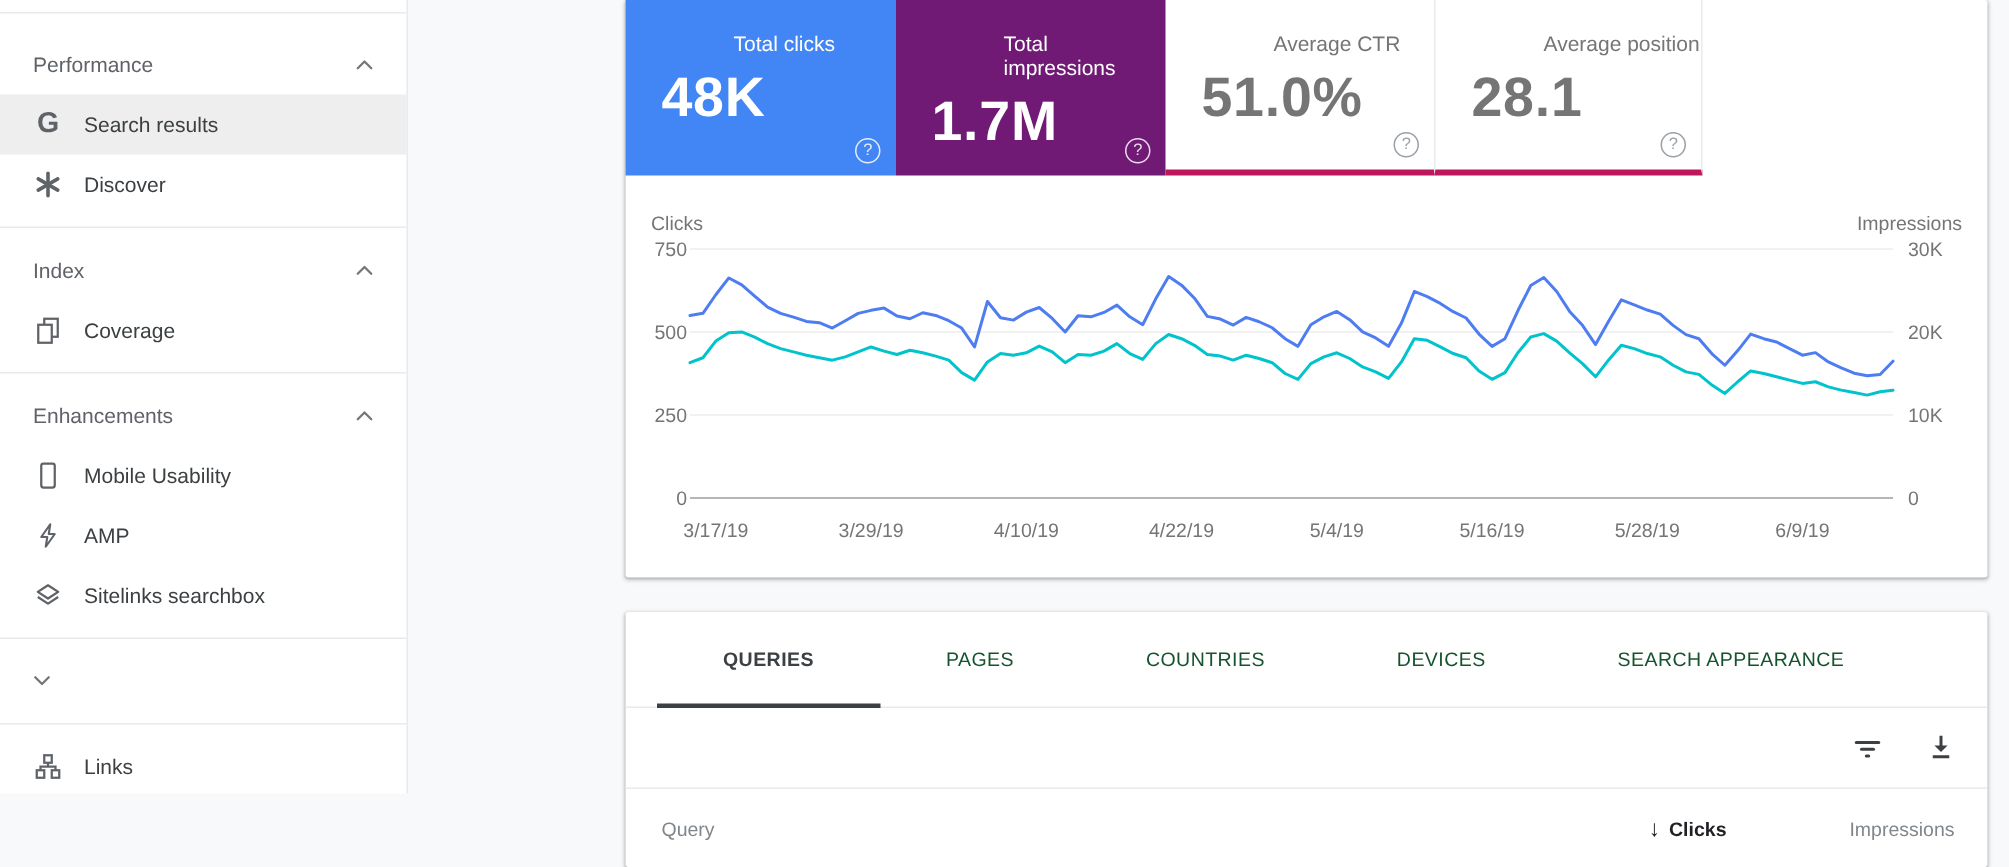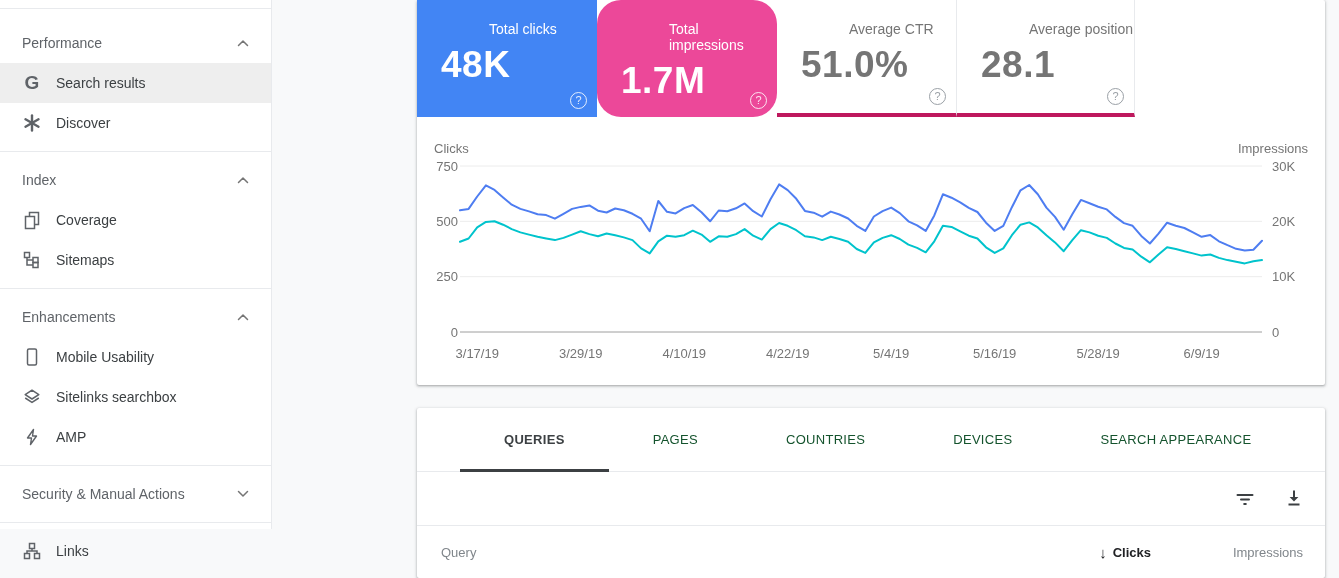--- a/index.html
+++ b/index.html
@@ -34,36 +34,36 @@
   .panel {
     position:absolute; background:#fff; border-radius:2px;
     box-shadow:0 1px 2px rgba(60,64,67,.30), 0 1px 3px 1px rgba(60,64,67,.15);
   }
   #panel-summary { left:417px; top:0; width:908px; height:385px; }
   #panel-table   { left:417px; top:408px; width:908px; height:170px; overflow:hidden; }
   
   .cards { display:flex; height:117px; }
   .card { width:180px; height:117px; padding:21px 0 0 24px; position:relative; cursor:pointer; }
   .card--clicks { background:#4285f4; color:#fff; }
-  .card--impr   { background:#ec4899; color:#fff;border-radius:24px; }
+  .card--impr   { background:#701a75; color:#fff; }
   .card--white  { width:179px; border-bottom:4px solid #be185d; color:#757575; }
   .card--pos    { border-left:1px solid #e8eaed; border-right:1px solid #e8eaed; }
   .card .lbl { font-size:14px; margin-bottom:7px;margin-left:48px; }
   .card .val { font-size:37px; font-weight:700; letter-spacing:.5px; }
   .help {
     position:absolute; right:10px; bottom:8px; width:17px; height:17px;
     border:1px solid rgba(255,255,255,.85); border-radius:50%;
     color:rgba(255,255,255,.85); font-size:11px; line-height:15px;
     text-align:center; cursor:pointer;
   }
   .card--white .help { border-color:#9aa0a6; color:#9aa0a6; }
   
   #chart-svg { position:absolute; left:0; top:135px; }
   
-  .tabs { height:64px; display:flex; padding-left:43px; border-bottom:1px solid #e8eaed; }
+  .tabs { height:64px; display:flex; padding-left:21px; border-bottom:1px solid #e8eaed; }
   .tab {
     height:100%; padding:0 44px; display:flex; align-items:center;
     font-size:13px; letter-spacing:.3px; color:#14532d; cursor:pointer; position:relative;
   }
   .tab--active { color:#3c4043; font-weight:700; }
   .tab--active::after {
     content:""; position:absolute; left:0; right:0; bottom:-1px; height:3px; background:#3c4043;
   }
   .toolbar { height:53px; display:flex; align-items:center; justify-content:flex-end;
              gap:25px; padding-right:19px; }
@@ -126,76 +126,63 @@
   <div class="side-item">
     <span class="icn">
       <svg width="20" height="20" viewBox="0 0 20 20">
           <rect x="7.5" y="2.5" width="9" height="12" fill="none" stroke="#5f6368" stroke-width="1.5"></rect>
           <rect x="3.5" y="6.5" width="9" height="12" fill="#fff" stroke="#5f6368" stroke-width="1.5"></rect>
         </svg>
     </span>
     <span>Coverage</span>
   </div>
 
-  <div class="side-item">
-    <span class="icn">
-      <svg width="20" height="20" viewBox="0 0 20 20" fill="none" stroke="#5f6368" stroke-width="1.5">
-          <rect x="2.5" y="2.5" width="5" height="5"></rect>
-          <path d="M5 7.5 V15 H11"></path>
-          <path d="M5 10 H11"></path>
-          <rect x="11" y="7.5" width="5" height="5"></rect>
-          <rect x="11" y="12.5" width="5" height="5"></rect>
-        </svg>
-    </span>
-    <span>Sitemaps</span>
-  </div>
 
   <div class="side-divider"></div>
 
   <div class="side-header">
     <span class="lbl">Enhancements</span>
     <span class="icn" style="margin:0;width:12px;height:8px">
       <svg width="12" height="8">
           <polyline points="1.5,6.5 6,2 10.5,6.5" fill="none" stroke="#757575" stroke-width="1.5" stroke-linecap="round" stroke-linejoin="round"></polyline>
         </svg>
     </span>
   </div>
 
   <div class="side-item">
     <span class="icn">
       <svg width="20" height="20" viewBox="0 0 20 20">
           <rect x="5.5" y="2" width="9" height="16" rx="1.5" fill="none" stroke="#5f6368" stroke-width="1.5"></rect>
         </svg>
     </span>
     <span>Mobile Usability</span>
+  </div>
+
+  <div class="side-item">
+    <span class="icn">
+      <svg width="20" height="20" viewBox="0 0 20 20">
+          <path d="M11.5 2.5 L5.5 11 H9.5 L8.5 17.5 L14.5 9 H10.5 Z" fill="none" stroke="#5f6368" stroke-width="1.4" stroke-linejoin="round"></path>
+        </svg>
+    </span>
+    <span>AMP</span>
   </div>
 
   <div class="side-item">
     <span class="icn">
       <svg width="20" height="20" viewBox="0 0 20 20" fill="none" stroke="#5f6368" stroke-width="1.5" stroke-linejoin="round">
           <path d="M10 3.2 L16.8 7.6 L10 12 L3.2 7.6 Z"></path>
           <path d="M3.2 11 L10 15.4 L16.8 11"></path>
         </svg>
     </span>
     <span>Sitelinks searchbox</span>
   </div>
 
-  <div class="side-item">
-    <span class="icn">
-      <svg width="20" height="20" viewBox="0 0 20 20">
-          <path d="M11.5 2.5 L5.5 11 H9.5 L8.5 17.5 L14.5 9 H10.5 Z" fill="none" stroke="#5f6368" stroke-width="1.4" stroke-linejoin="round"></path>
-        </svg>
-    </span>
-    <span>AMP</span>
-  </div>
-
-  <div class="side-divider"></div>
-
-  <div class="side-header">
-    <span class="lbl">Security &amp; Manual Actions</span>
+  <div class="side-divider"></div>
+
+  <div class="side-header">
     <span class="icn" style="margin:0;width:12px;height:8px">
       <svg width="12" height="8">
           <polyline points="1.5,1.5 6,6 10.5,1.5" fill="none" stroke="#757575" stroke-width="1.5" stroke-linecap="round" stroke-linejoin="round"></polyline>
         </svg>
     </span>
   </div>
 
   <div class="side-divider"></div>
 
   <div class="side-item">

